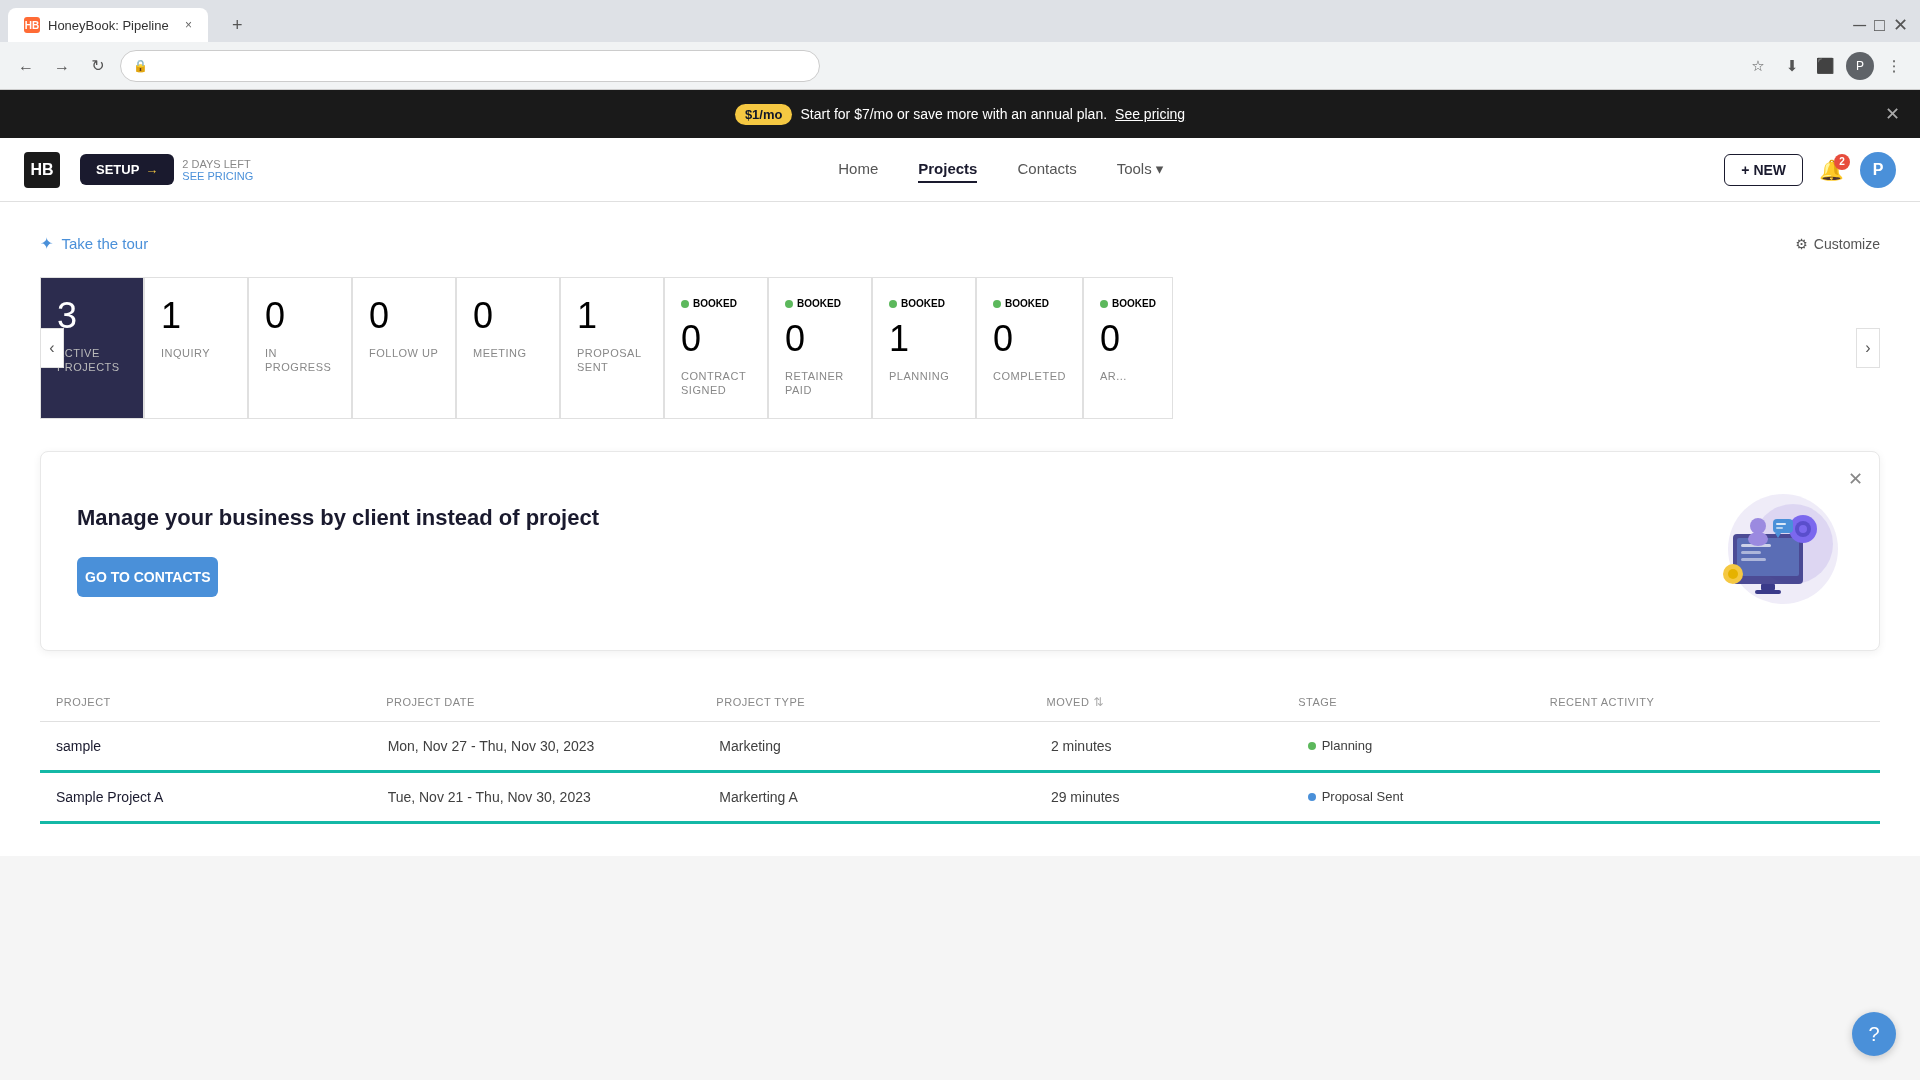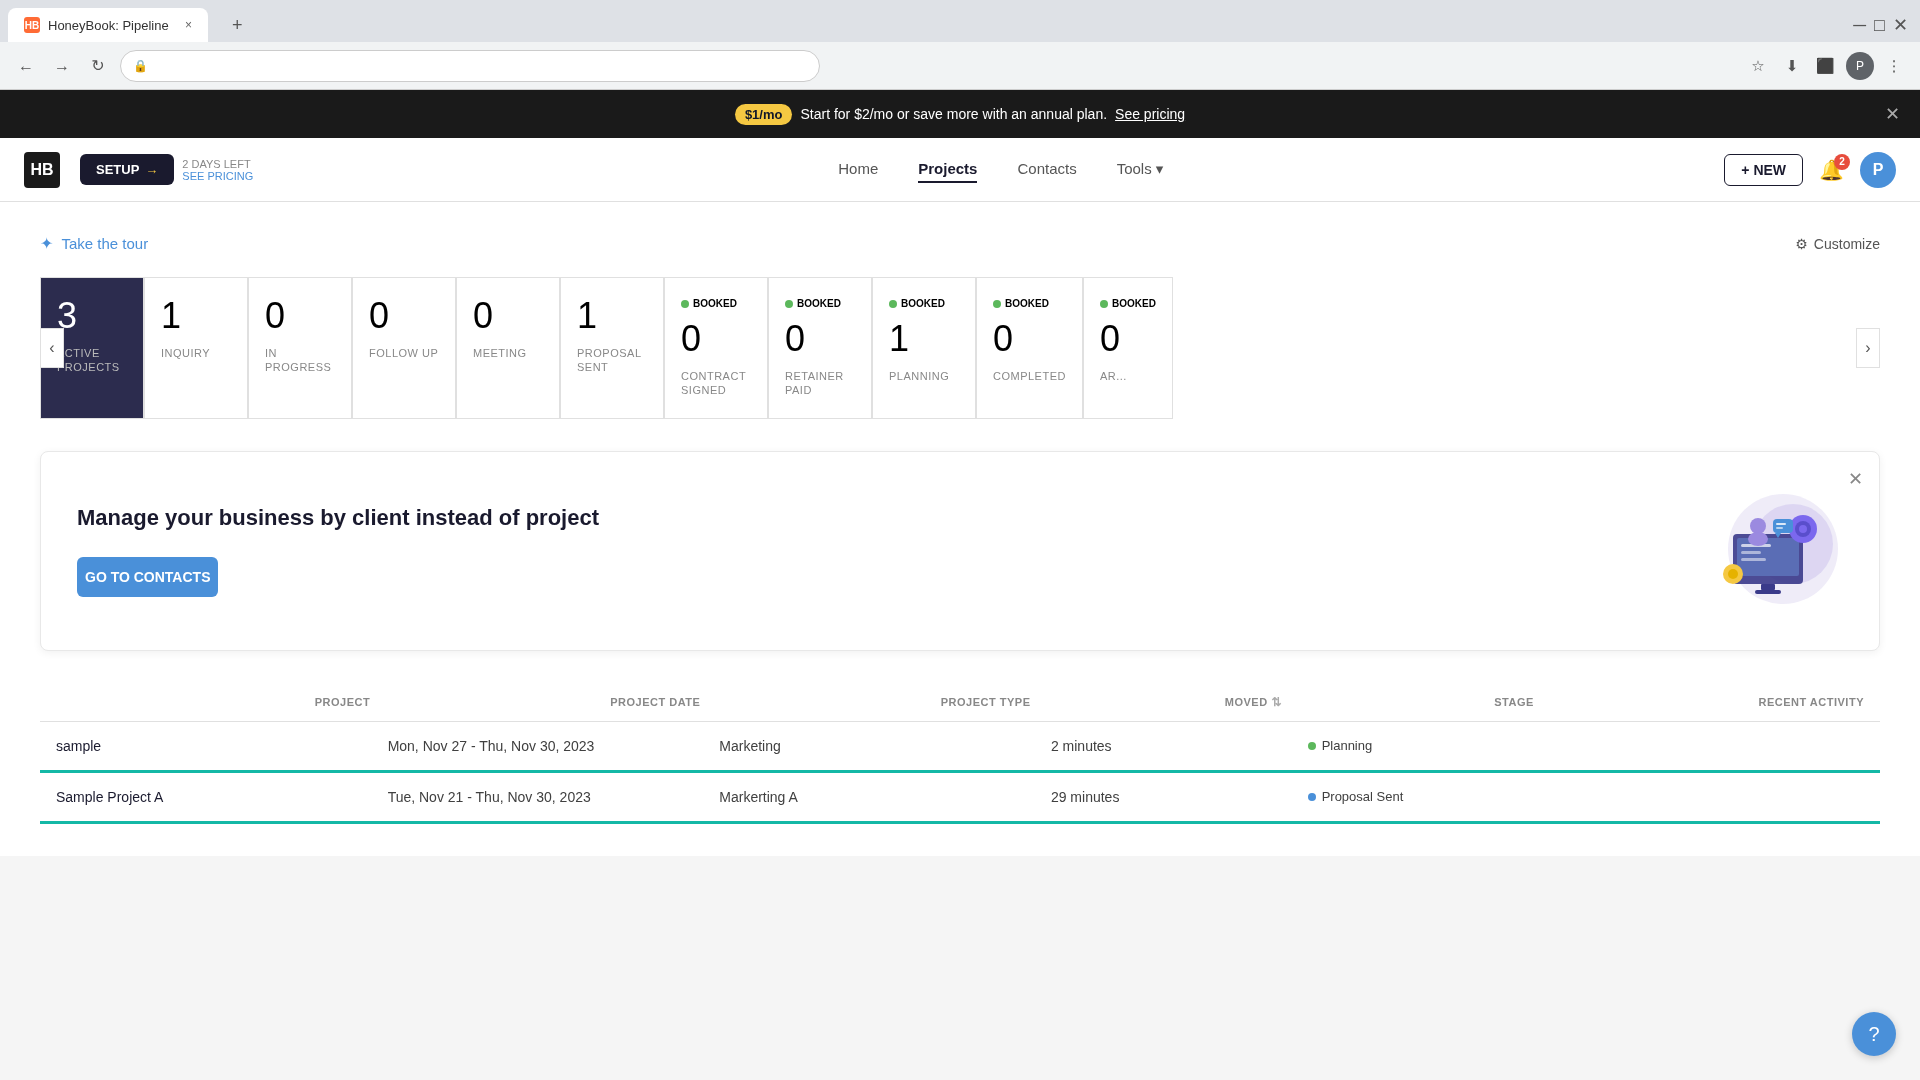--- a/index.html
+++ b/index.html
@@ -79,21 +79,21 @@
     .promo-card { background: white; border: 1px solid #e8e8e8; border-radius: 8px; padding: 32px 36px; margin-bottom: 32px; display: flex; align-items: center; gap: 24px; position: relative; box-shadow: 0 2px 8px rgba(0,0,0,0.06); }
     .promo-card-close { position: absolute; top: 16px; right: 16px; cursor: pointer; color: #888; font-size: 18px; }
     .promo-card-text h2 { font-size: 22px; font-weight: 700; color: #1a1a2e; margin-bottom: 10px; }
     .promo-card-text p { font-size: 14px; color: #555; line-height: 1.6; max-width: 700px; }
     .go-contacts-btn { background: #4a90d9; color: white; border: none; padding: 12px 8px; border-radius: 6px; font-size: 14px; font-weight: 600; cursor: pointer; margin-top: 16px; white-space: nowrap; }
     .promo-card-image { margin-left: auto; flex-shrink: 0; }
 
     
     .table-container { background: white; }
     .table-header { display: grid; grid-template-columns: 2fr 2fr 2fr 1.5fr 1.5fr 2fr; padding: 12px 16px; border-bottom: 1px solid #e0e0e0; gap: 16px; }
-    .table-col-header { font-size: 11px; font-weight: 700; color: #888; text-transform: uppercase; letter-spacing: 0.5px; display: flex; align-items: center; gap: 4px; justify-content: flex-end; }
+    .table-col-header { font-size: 11px; font-weight: 400; color: #888; text-transform: uppercase; letter-spacing: 0.5px; display: flex; align-items: center; gap: 4px; }
     .sort-icon { color: #aaa; font-size: 12px; }
     .table-row { display: grid; grid-template-columns: 2fr 2fr 2fr 1.5fr 1.5fr 2fr; padding: 16px; border-bottom: 3px solid #14b8a6; gap: 32px; align-items: center; cursor: pointer; }
     .table-cell { font-size: 14px; color: #404040; }
     .table-cell.project-name { font-weight: 500; color: #1a1a2e; }
     .stage-chip { display: flex; align-items: center; gap: 6px; font-size: 13px; }
     .stage-dot { width: 8px; height: 8px; border-radius: 50%; background: #5cb85c; flex-shrink: 0; }
     .stage-dot.blue { background: #4a90d9; }
 
     
     .help-btn { position: fixed; bottom: 24px; right: 24px; width: 44px; height: 44px; border-radius: 50%; background: #4a90d9; color: white; display: flex; align-items: center; justify-content: center; font-size: 20px; cursor: pointer; box-shadow: 0 2px 8px rgba(0,0,0,0.2); z-index: 100; }
@@ -135,21 +135,21 @@
       <div class="profile-circle">P</div>
       <div class="toolbar-icon">⋮</div>
     </div>
   </div>
 </div>
 
 <div class="app-wrapper">
 
   <div class="promo-banner">
     <span class="promo-badge">$1/mo</span>
-    <span>Start for $2/mo or save more with an annual plan.</span>
+    <span>Start for $7/mo or save more with an annual plan.</span>
     <a class="promo-link">See pricing</a>
     <span class="promo-close">✕</span>
   </div>
 
   <div class="top-nav">
     <div class="hb-logo">
       <div class="hb-logo-mark">HB</div>
     </div>
     <div class="setup-section">
       <button class="setup-btn">

